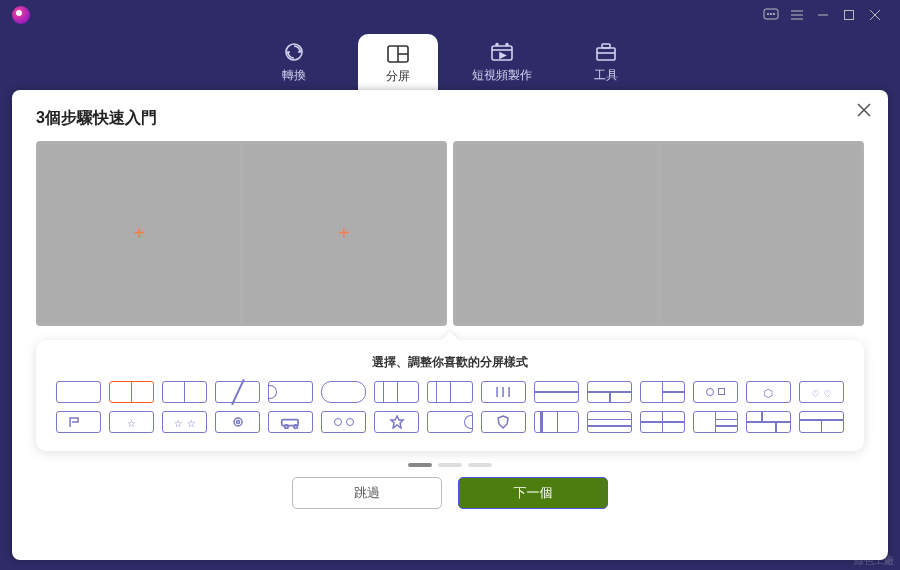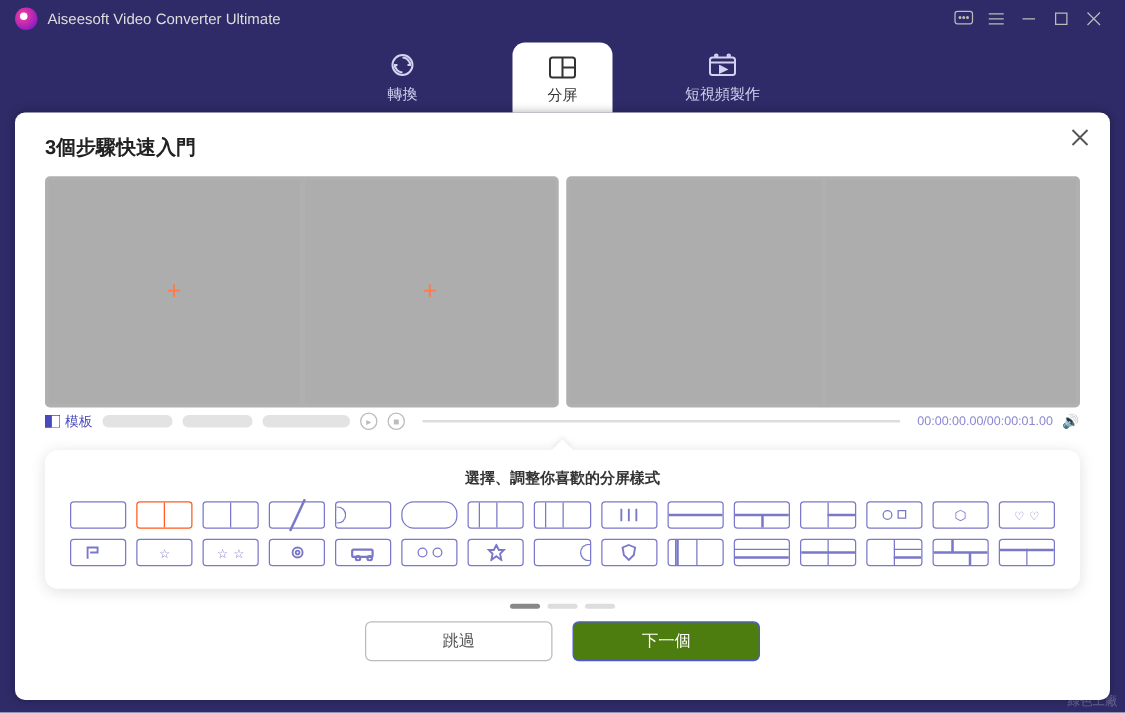--- a/index.html
+++ b/index.html
@@ -33,21 +33,21 @@
     width: 26px; height: 22px; display: flex; align-items: center; justify-content: center;
     color: #ccc; cursor: pointer; font-size: 14px;
   }
   .win-btn svg { stroke: #bbb; fill: none; }
 
   
   .topnav {
     height: 60px;
     display: flex;
     justify-content: center;
-    gap: 48px;
+    gap: 24px;
     align-items: flex-end;
   }
   .nav-item {
     width: 80px;
     text-align: center;
     color: #d4d2f0;
     font-size: 12px;
     padding-bottom: 6px;
     cursor: pointer;
     position: relative;
@@ -233,21 +233,20 @@
   .watermark {
     position: absolute; right: 6px; bottom: 2px;
     font-size: 10px; color: rgba(255,255,255,.25);
   }
 </style>
 </head>
 <body>
 
 <div class="titlebar">
   <div class="logo"></div>
-  <div>Aiseesoft Video Converter Ultimate</div>
   <div class="titlebar-spacer"></div>
   <div class="win-btn">
     <svg width="16" height="14" viewBox="0 0 16 14">
         <rect x="1" y="1" width="14" height="10" rx="2"></rect>
         <circle cx="5" cy="6" r=".7" fill="#bbb"></circle>
         <circle cx="8" cy="6" r=".7" fill="#bbb"></circle>
         <circle cx="11" cy="6" r=".7" fill="#bbb"></circle>
       </svg>
   </div>
   <div class="win-btn">
@@ -303,20 +302,30 @@
       <svg width="24" height="20" viewBox="0 0 24 20">
           <rect x="2" y="4" width="20" height="14" rx="2"></rect>
           <line x1="2" y1="8" x2="22" y2="8"></line>
           <circle cx="7" cy="2.5" r="1"></circle>
           <circle cx="17" cy="2.5" r="1"></circle>
           <polygon points="10,11 15,13.5 10,16" fill="currentColor"></polygon>
         </svg>
     </div>
     <div>短視頻製作</div>
   </div>
+  <div class="nav-item">
+    <div class="nav-icon">
+      <svg width="24" height="20" viewBox="0 0 24 20">
+          <rect x="3" y="6" width="18" height="12" rx="1"></rect>
+          <rect x="8" y="2" width="8" height="4" rx="1"></rect>
+          <line x1="3" y1="11" x2="21" y2="11"></line>
+        </svg>
+    </div>
+    <div>工具</div>
+  </div>
 </div>
 
 <div class="main-panel">
   <div class="close-x">
     <svg width="16" height="16" viewBox="0 0 16 16" stroke="#555" stroke-width="1.6">
         <line x1="2" y1="2" x2="14" y2="14"></line>
         <line x1="14" y1="2" x2="2" y2="14"></line>
       </svg>
   </div>
   <div class="onboard-title">3個步驟快速入門</div>
@@ -329,39 +338,20 @@
       <div class="preview-slot">
           <span class="plus">+</span>
         </div>
     </div>
     <div class="preview-right">
       <div></div>
       <div></div>
     </div>
   </div>
 
-  <div class="subbar">
-    <span class="template-chip">
-      <svg width="12" height="10" viewBox="0 0 12 10" stroke="#4a4abf" fill="#4a4abf">
-          <rect x="0" y="0" width="12" height="10" rx="1" fill="none"></rect>
-          <rect x="0" y="0" width="5" height="10"></rect>
-        </svg>
-      <span>模板</span>
-    </span>
-    <span class="gray-pill pill-a"></span>
-    <span class="gray-pill pill-b"></span>
-    <span class="gray-pill pill-c"></span>
-    <div class="subbar-right">
-      <span class="mini-btn">▸</span>
-      <span class="mini-btn">■</span>
-      <span class="line"></span>
-      <span class="timecode">00:00:00.00/00:00:01.00</span>
-      <span class="sound-icon">🔊</span>
-    </div>
-  </div>
 
   <div class="template-card">
     <div class="template-title">選擇、調整你喜歡的分屏樣式</div>
     <div class="tmpl-grid">
 
       <div class="tmpl"></div>
       <div class="tmpl selected">
           <div class="v"></div>
         </div>
       <div class="tmpl">

